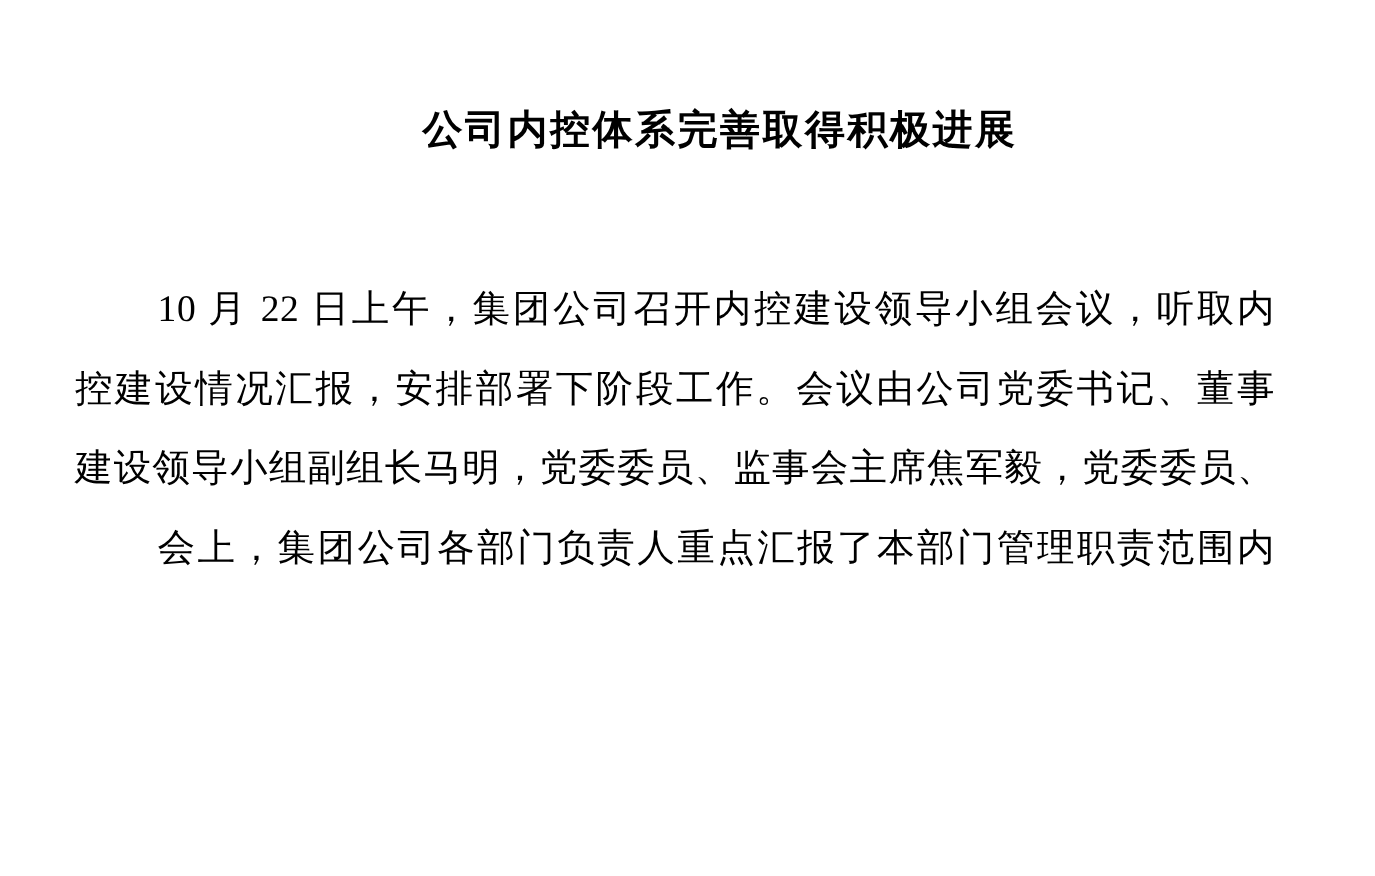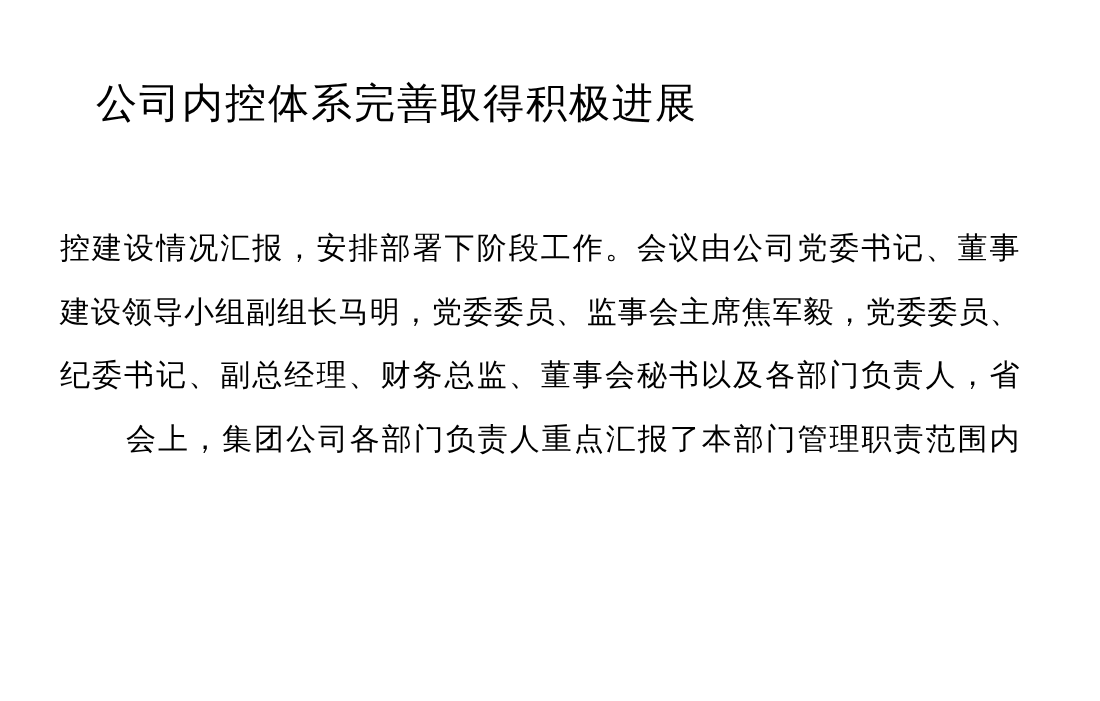--- a/index.html
+++ b/index.html
@@ -17,22 +17,23 @@
     background: #ffffff;
     color: #000000;
     font-family: "Liberation Serif", "DejaVu Serif", serif;
   }
   .doc-title {
     position: absolute;
     left: 96px;
     top: 74px;
     width: 960px;
     margin: 0;
-    font-size: 41px;
-    font-weight: normal;
+    text-align: center;
+    font-size: 32px;
+    font-weight: bold;
     letter-spacing: 2px;
     line-height: 58px;
     white-space: nowrap;
   }
   .doc-body {
     position: absolute;
     left: 60px;
     top: 216px;
     width: 960px;
   }
@@ -50,18 +51,18 @@
   .line.indent {
     text-indent: 66px;
   }
 </style>
 </head>
 <body>
 
 <div class="page">
   <h1 class="doc-title">公司内控体系完善取得积极进展</h1>
   <div class="doc-body">
+      <div class="line justify indent">10 月 22 日上午，集团公司召开内控建设领导小组会议，听取内</div>
       <div class="line justify">控建设情况汇报，安排部署下阶段工作。会议由公司党委书记、董事</div>
       <div class="line justify">建设领导小组副组长马明，党委委员、监事会主席焦军毅，党委委员、</div>
-      <div class="line justify">纪委书记、副总经理、财务总监、董事会秘书以及各部门负责人，省</div>
       <div class="line justify indent">会上，集团公司各部门负责人重点汇报了本部门管理职责范围内</div>
     </div>
 </div>
 
 </body></html>

